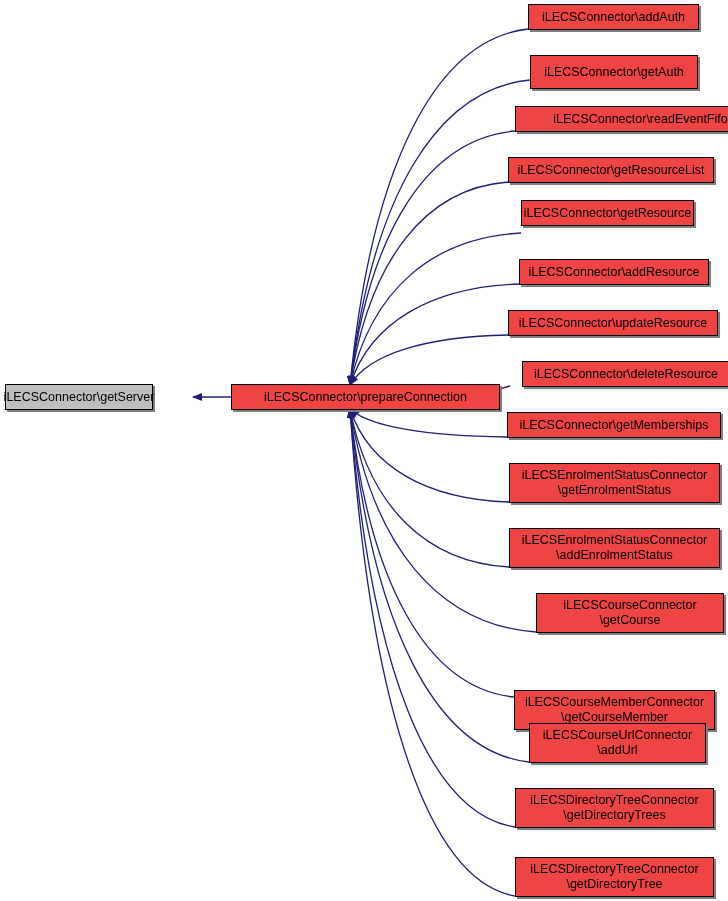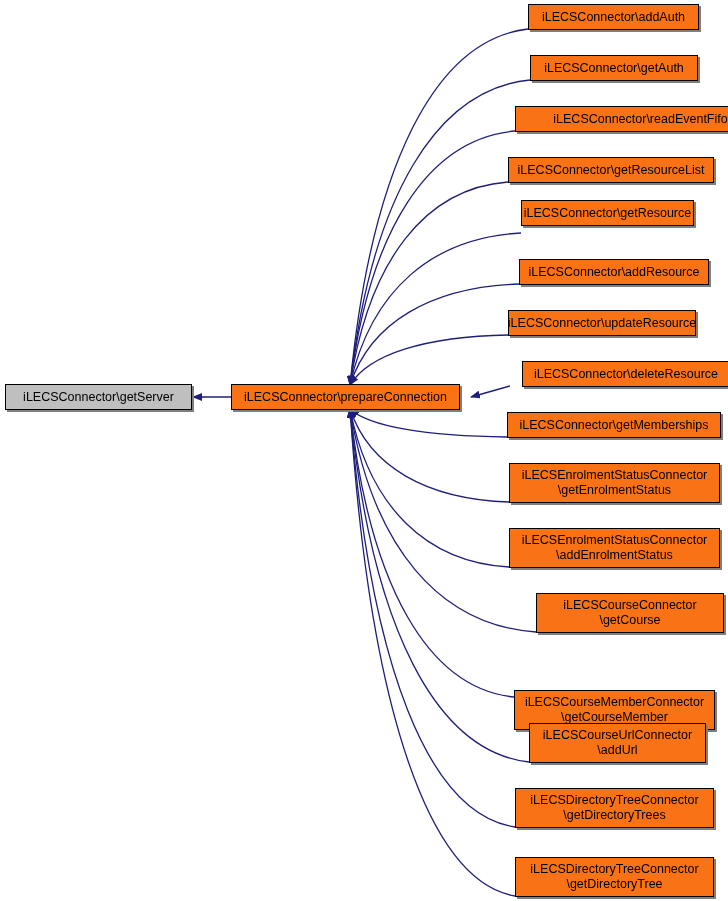--- a/index.html
+++ b/index.html
@@ -25,21 +25,21 @@
     height: 901px;
     pointer-events: none;
   }
   .node {
     position: absolute;
     box-sizing: border-box;
     display: flex;
     align-items: center;
     justify-content: center;
     text-align: center;
-    background: #f97316;
+    background: #ef4444;
     border: 1px solid #000000;
     color: #000000;
     font-size: 12.5px;
     line-height: 15px;
     letter-spacing: 0px;
     white-space: pre-line;
     cursor: default;
   }
   .node.shadowed {
     box-shadow: 2px 2px 0 0 #7f7f7f;
@@ -79,29 +79,29 @@
         <path d="M509,567 C426.3616,562.26 369.1504,506.96 350.08,409" marker-end="url(#arrow)"></path>
         <path d="M536,632 C439.3216,625.31 372.3904,547.26 350.08,409" marker-end="url(#arrow)"></path>
         <path d="M514,697 C428.7616,688.36 369.7504,587.56 350.08,409" marker-end="url(#arrow)"></path>
         <path d="M529,762 C435.9616,751.41 371.55039999999997,627.86 350.08,409" marker-end="url(#arrow)"></path>
         <path d="M515,827 C429.2416,814.46 369.87039999999996,668.1600000000001 350.08,409" marker-end="url(#arrow)"></path>
         <path d="M515,896 C429.2416,881.39 369.87039999999996,710.94 350.08,409" marker-end="url(#arrow)"></path>
       </g>
   </svg>
 
   <div id="nodes">
-      <div class="node current" style="left: 5px; top: 384px; width: 187px; height: 26px;"><span class="node-label">iLECSConnector\getServer</span></div>
-      <div class="node shadowed" style="left: 231px; top: 384px; width: 229px; height: 26px;"><span class="node-label">iLECSConnector\prepareConnection</span></div>
+      <div class="node current" style="left: 5px; top: 384px; width: 148px; height: 26px;"><span class="node-label">iLECSConnector\getServer</span></div>
+      <div class="node shadowed" style="left: 231px; top: 384px; width: 269px; height: 26px;"><span class="node-label">iLECSConnector\prepareConnection</span></div>
       <div class="node shadowed" style="left: 528px; top: 4px; width: 171px; height: 26px;"><span class="node-label">iLECSConnector\addAuth</span></div>
-      <div class="node shadowed" style="left: 530px; top: 55px; width: 168px; height: 26px;"><span class="node-label">iLECSConnector\getAuth</span></div>
+      <div class="node shadowed" style="left: 530px; top: 55px; width: 168px; height: 34px;"><span class="node-label">iLECSConnector\getAuth</span></div>
       <div class="node shadowed" style="left: 515px; top: 106px; width: 227px; height: 26px; padding-left: 24px;"><span class="node-label">iLECSConnector\readEventFifo</span></div>
       <div class="node shadowed" style="left: 508px; top: 157px; width: 206px; height: 26px;"><span class="node-label">iLECSConnector\getResourceList</span></div>
       <div class="node shadowed" style="left: 521px; top: 200px; width: 173px; height: 26px;"><span class="node-label">iLECSConnector\getResource</span></div>
       <div class="node shadowed" style="left: 519px; top: 259px; width: 190px; height: 26px;"><span class="node-label">iLECSConnector\addResource</span></div>
-      <div class="node shadowed" style="left: 508px; top: 310px; width: 188px; height: 26px;"><span class="node-label">iLECSConnector\updateResource</span></div>
+      <div class="node shadowed" style="left: 508px; top: 310px; width: 210px; height: 26px;"><span class="node-label">iLECSConnector\updateResource</span></div>
       <div class="node shadowed" style="left: 510px; top: 361px; width: 208px; height: 26px; margin-left: 12px;"><span class="node-label">iLECSConnector\deleteResource</span></div>
       <div class="node shadowed" style="left: 507px; top: 412px; width: 214px; height: 26px;"><span class="node-label">iLECSConnector\getMemberships</span></div>
       <div class="node shadowed" style="left: 509px; top: 463px; width: 211px; height: 40px;"><span class="node-label">iLECSEnrolmentStatusConnector
 \getEnrolmentStatus</span></div>
       <div class="node shadowed" style="left: 509px; top: 528px; width: 211px; height: 40px;"><span class="node-label">iLECSEnrolmentStatusConnector
 \addEnrolmentStatus</span></div>
       <div class="node shadowed" style="left: 536px; top: 593px; width: 188px; height: 40px;"><span class="node-label">iLECSCourseConnector
 \getCourse</span></div>
       <div class="node shadowed" style="left: 514px; top: 690px; width: 201px; height: 40px;"><span class="node-label">iLECSCourseMemberConnector
 \getCourseMember</span></div>

